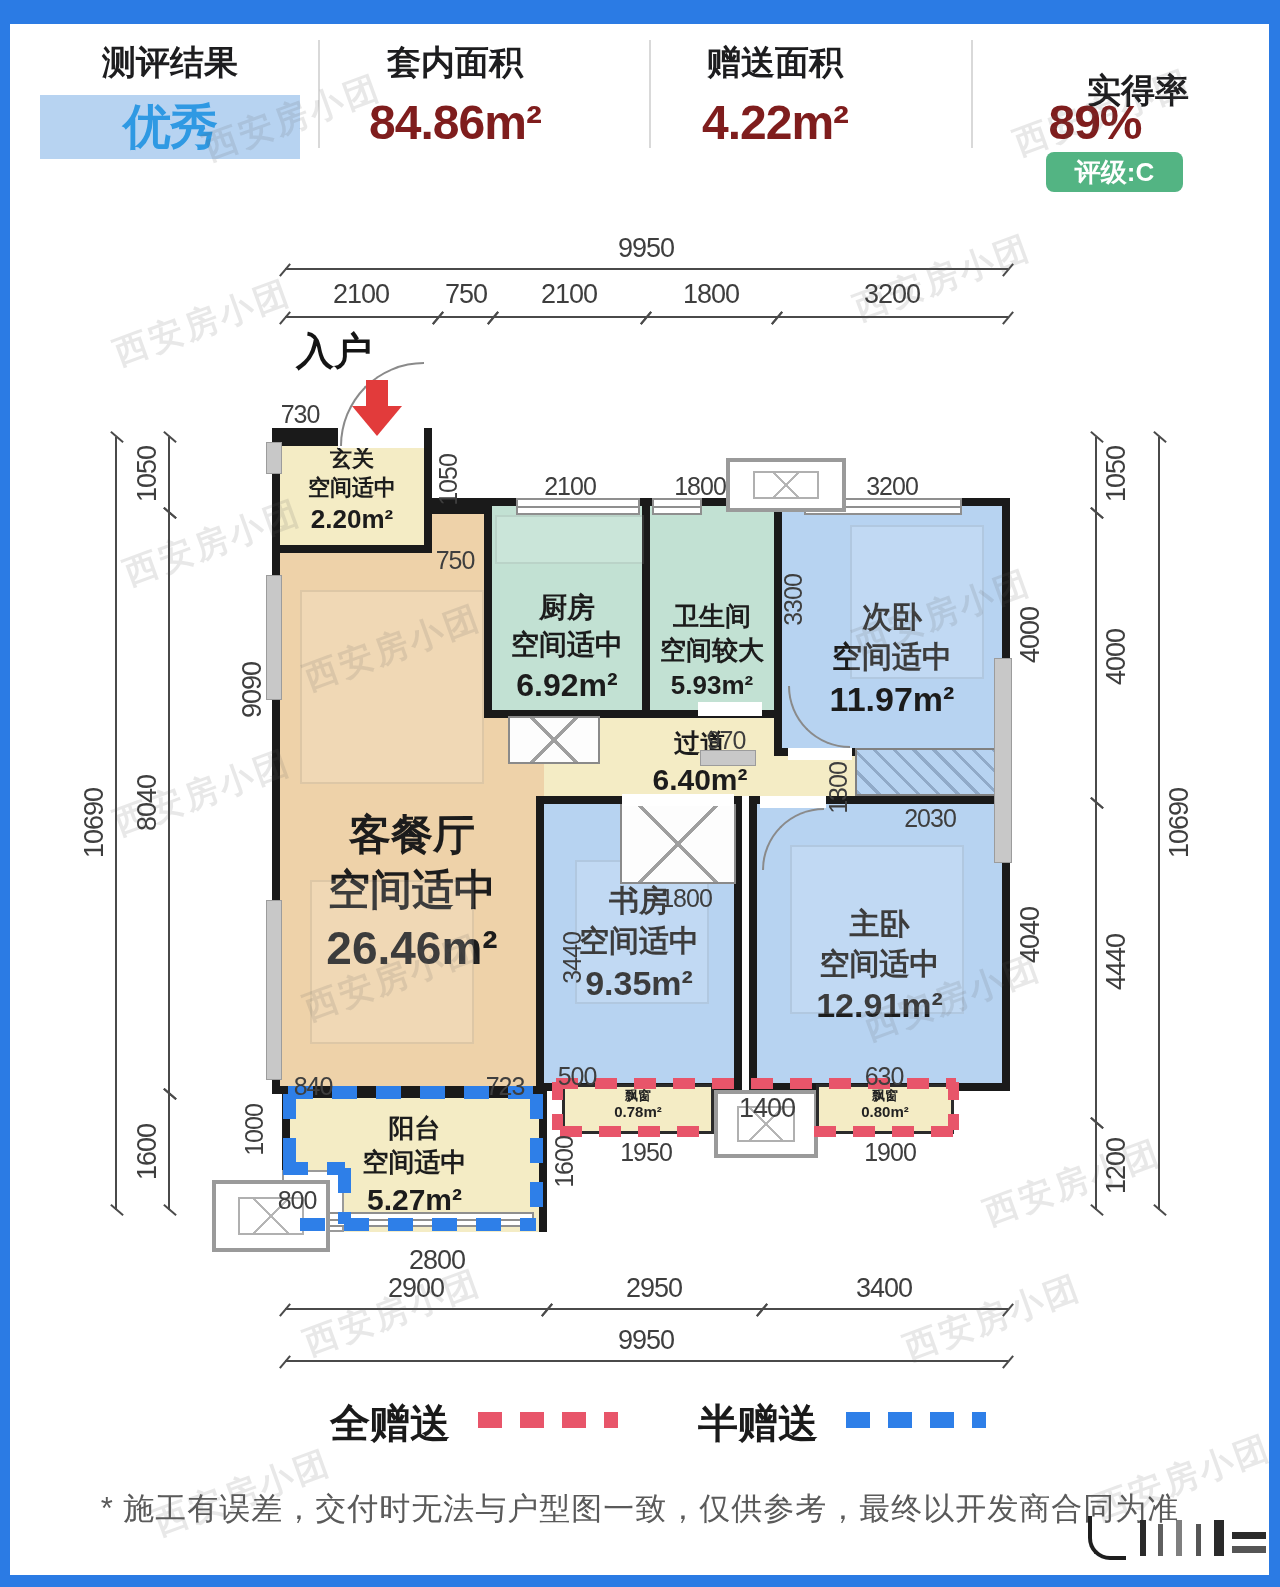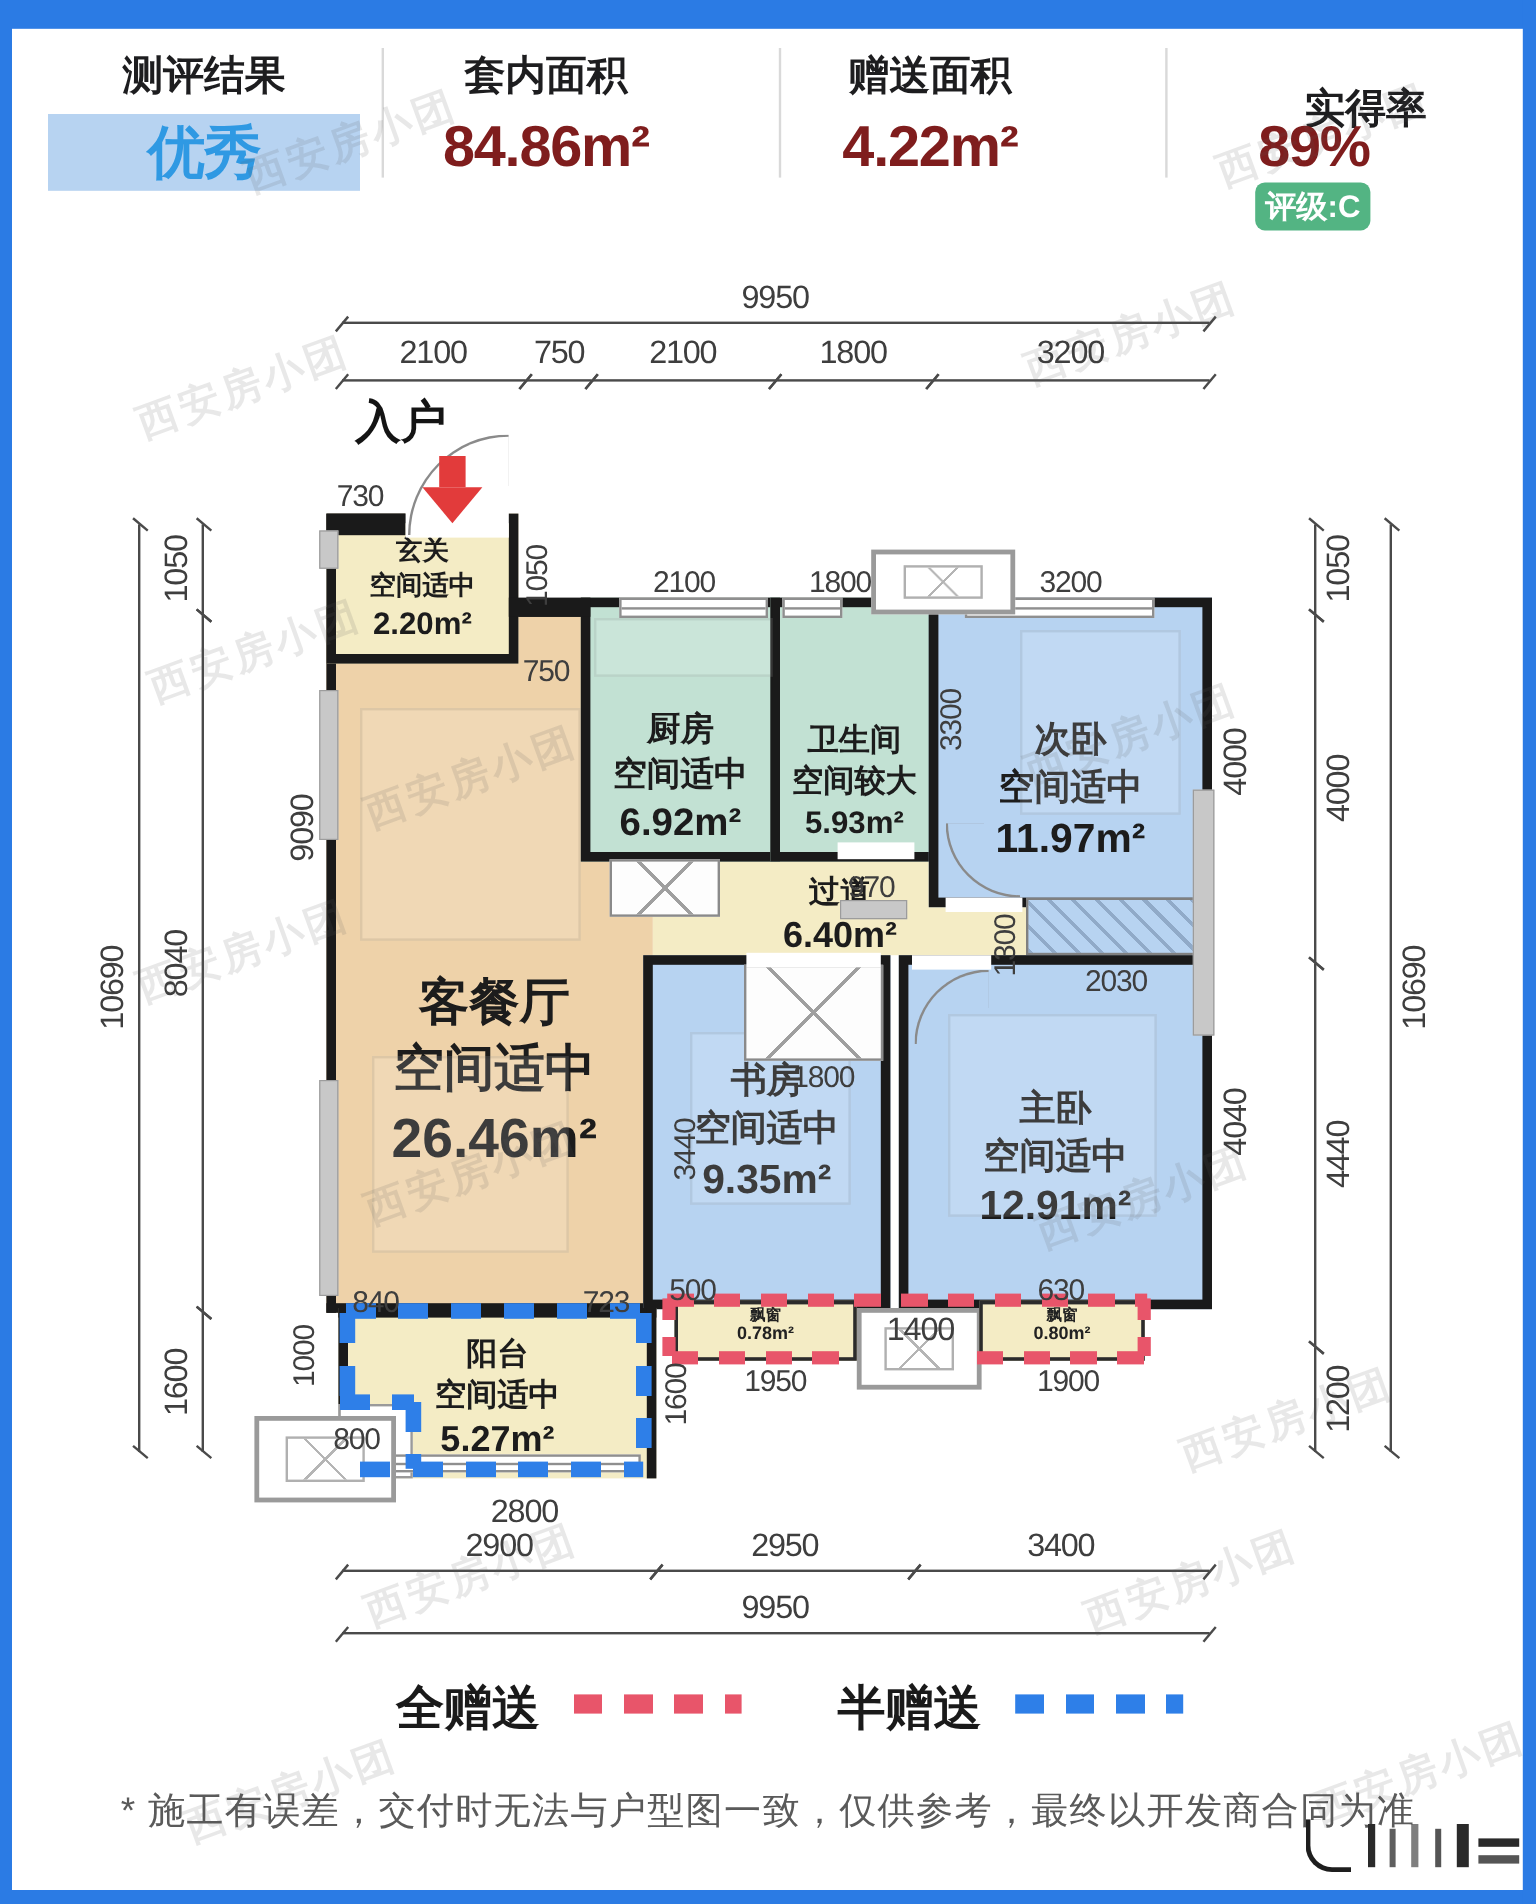--- a/index.html
+++ b/index.html
@@ -94,21 +94,21 @@
   <div class="hlabel" style="left:335px;top:40px;">套内面积</div>
   <div class="hlabel" style="left:655px;top:40px;">赠送面积</div>
   <div class="hlabel" style="left:1018px;top:40px;margin-top:28px;">实得率</div>
   <div class="hvalue blue" style="left:40px;top:95px;">优秀</div>
   <div class="hvalue" style="left:325px;top:95px;">84.86m²</div>
   <div class="hvalue" style="left:645px;top:95px;">4.22m²</div>
   <div class="hvalue" style="left:965px;top:95px;">89%</div>
   <div class="hdivider" style="left:318px;top:40px;height:108px;"></div>
   <div class="hdivider" style="left:649px;top:40px;height:108px;"></div>
   <div class="hdivider" style="left:971px;top:40px;height:108px;"></div>
-  <div class="badge" style="left:1046px;top:152px;width:96px;height:40px;">评级:C</div>
+  <div class="badge" style="left:1046px;top:152px;width:137px;height:40px;">评级:C</div>
 
   <div class="hseg" style="left:285px;top:268px;width:723px;"></div>
   <div class="hseg" style="left:285px;top:316px;width:153px;"></div>
   <div class="hseg" style="left:438px;top:316px;width:55px;"></div>
   <div class="hseg" style="left:493px;top:316px;width:153px;"></div>
   <div class="hseg" style="left:646px;top:316px;width:131px;"></div>
   <div class="hseg" style="left:777px;top:316px;width:231px;"></div>
   <div class="hseg" style="left:285px;top:1308px;width:262px;"></div>
   <div class="hseg" style="left:547px;top:1308px;width:215px;"></div>
   <div class="hseg" style="left:762px;top:1308px;width:246px;"></div>

